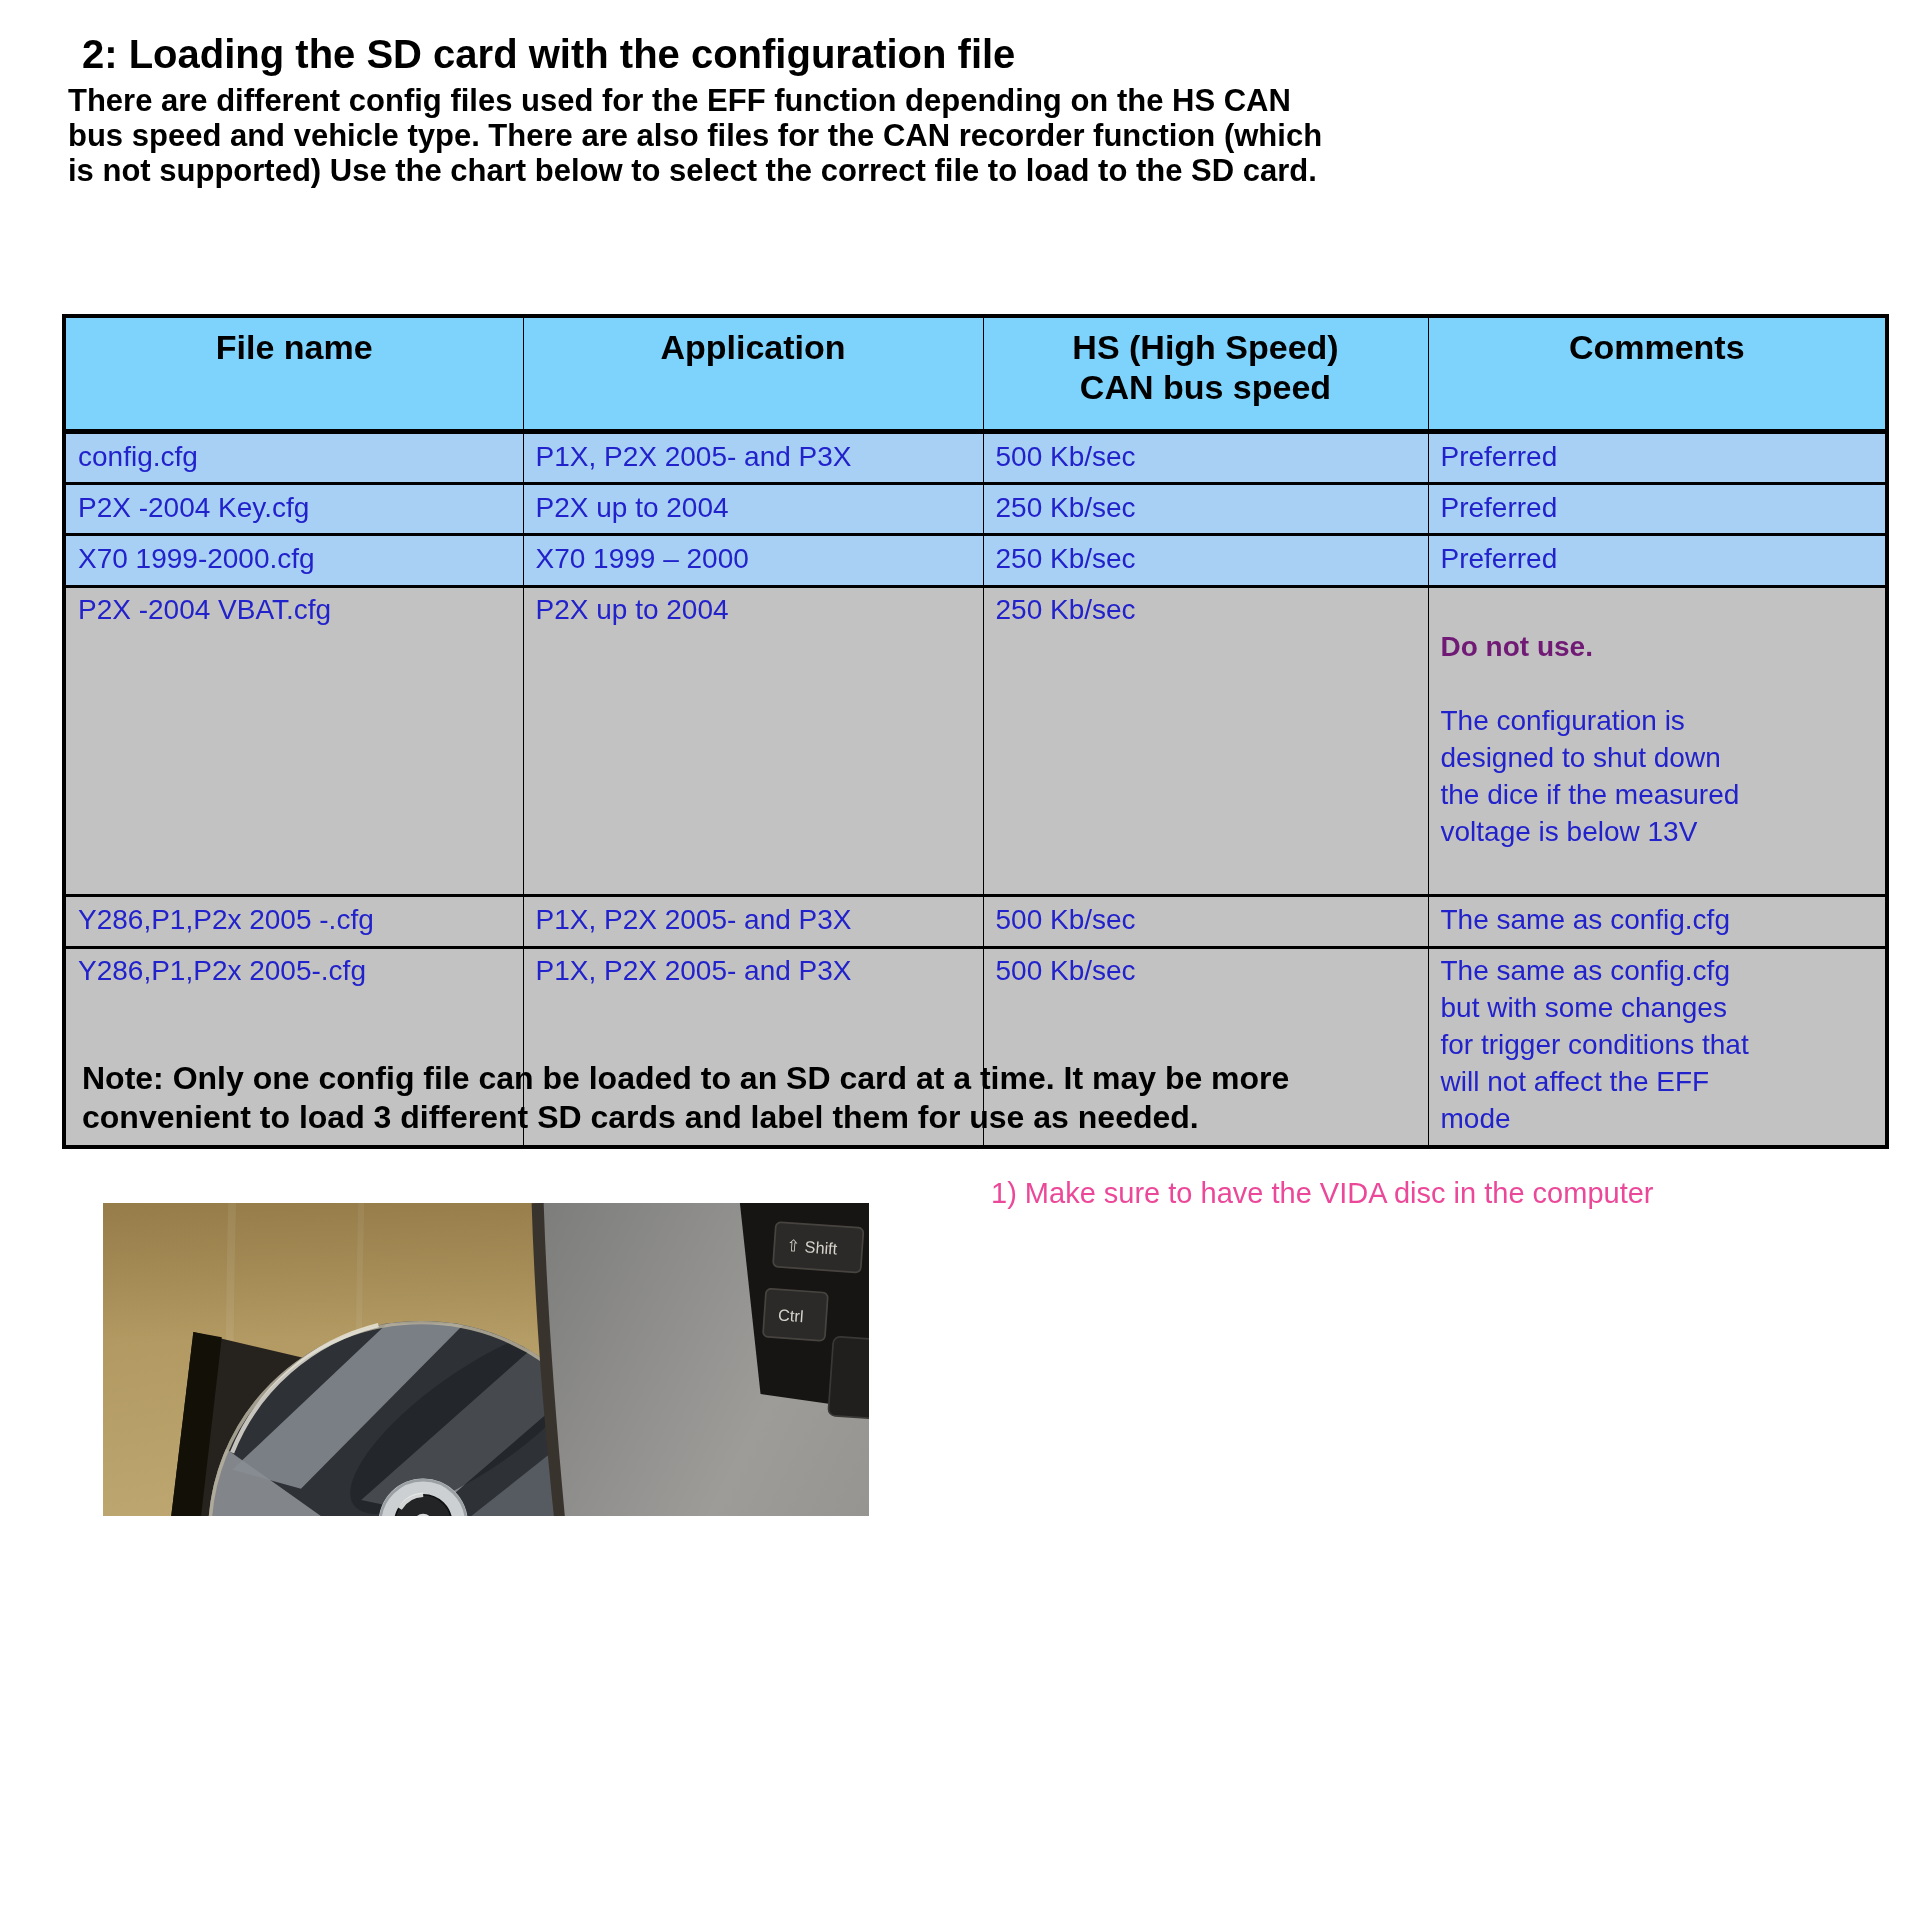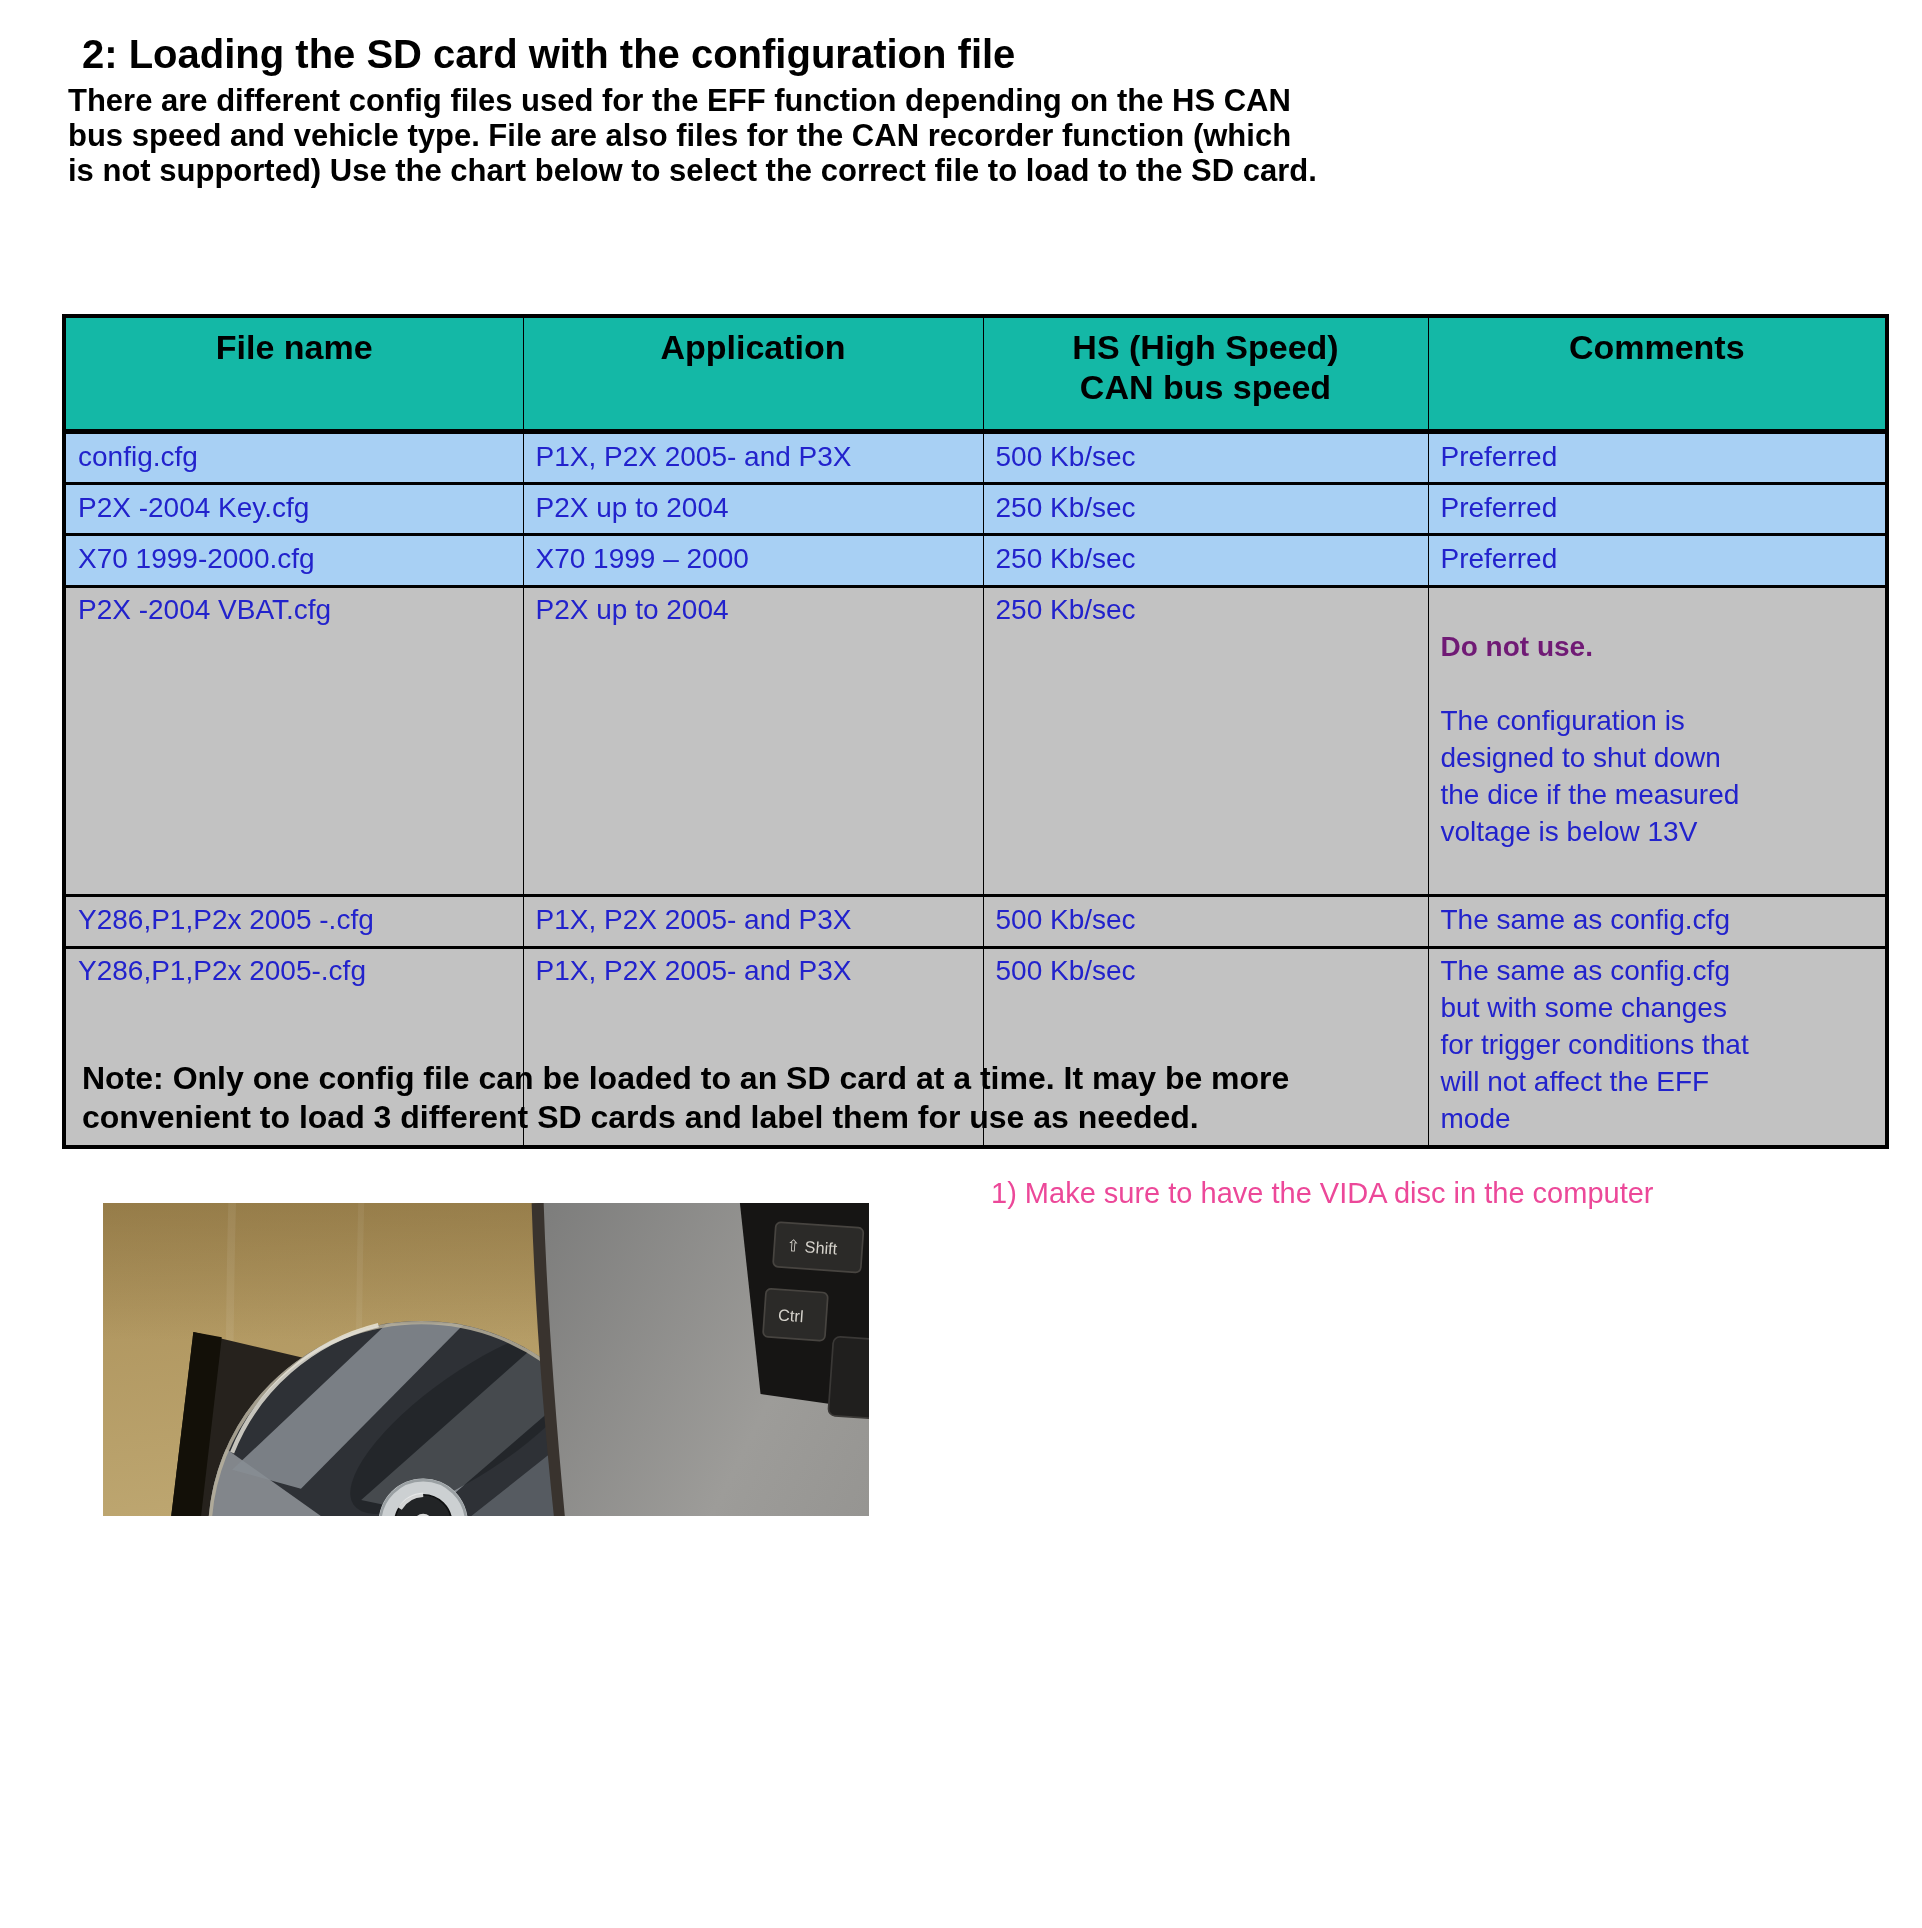--- a/index.html
+++ b/index.html
@@ -5,21 +5,21 @@
   html,body{margin:0;padding:0;background:#ffffff;}
   .page{position:relative;width:1922px;height:1516px;background:#ffffff;overflow:hidden;
         font-family:"Liberation Sans",sans-serif;color:#000;}
   .page-title{position:absolute;left:82px;top:5.2px;font-size:40px;font-weight:bold;white-space:nowrap;}
   .intro{position:absolute;left:68px;top:83px;font-size:31px;font-weight:bold;line-height:35px;}
   .intro span{display:block;white-space:nowrap;}
   .note{position:absolute;left:82px;top:1059px;font-size:32px;font-weight:bold;line-height:39px;}
   .note span{display:block;white-space:nowrap;}
   .config-table{position:absolute;left:62px;top:314px;width:1822px;border-collapse:collapse;
         table-layout:fixed;border:4.3px solid #000;}
-  .config-table th{border:solid #000;border-width:2.6px 1.7px 5.2px 1.7px;background:#14b8a6;color:#000;
+  .config-table th{border:solid #000;border-width:2.6px 1.7px 5.2px 1.7px;background:#7dd3fc;color:#000;
         font-size:34px;font-weight:bold;text-align:center;vertical-align:top;padding:8.6px 5.2px 22.4px 5.2px;
         white-space:pre-line;line-height:1.18;}
   .config-table td{border:solid #000;border-width:3.4px 1.7px;font-size:28px;line-height:1.32;
         color:#2222cc;vertical-align:top;text-align:left;padding:4.3px 12px 6.9px 12px;}
   .row-blue td{background:#a8d0f4;}
   .row-gray td{background:#c2c2c2;}
   .c-comment,.comment-body{white-space:pre-line;}
   .comment-body{display:block;}
   .warning{display:block;color:#701a75;font-weight:bold;}
   .photo{position:absolute;left:103px;top:1203px;width:766px;height:704px;}
@@ -31,21 +31,21 @@
 </style>
 </head>
 <body>
 
 <div class="page">
 
   <h1 class="page-title">2: Loading the SD card with the configuration file</h1>
 
   <div class="intro">
     <span>There are different config files used for the EFF function depending on the HS CAN</span>
-    <span>bus speed and vehicle type. File are also files for the CAN recorder function (which</span>
+    <span>bus speed and vehicle type. There are also files for the CAN recorder function (which</span>
     <span>is not supported) Use the chart below to select the correct file to load to the SD card.</span>
   </div>
 
   <table class="config-table">
     <colgroup>
         <col style="width:459px">
         <col style="width:460px">
         <col style="width:445px">
         <col style="width:459px">
       </colgroup>

